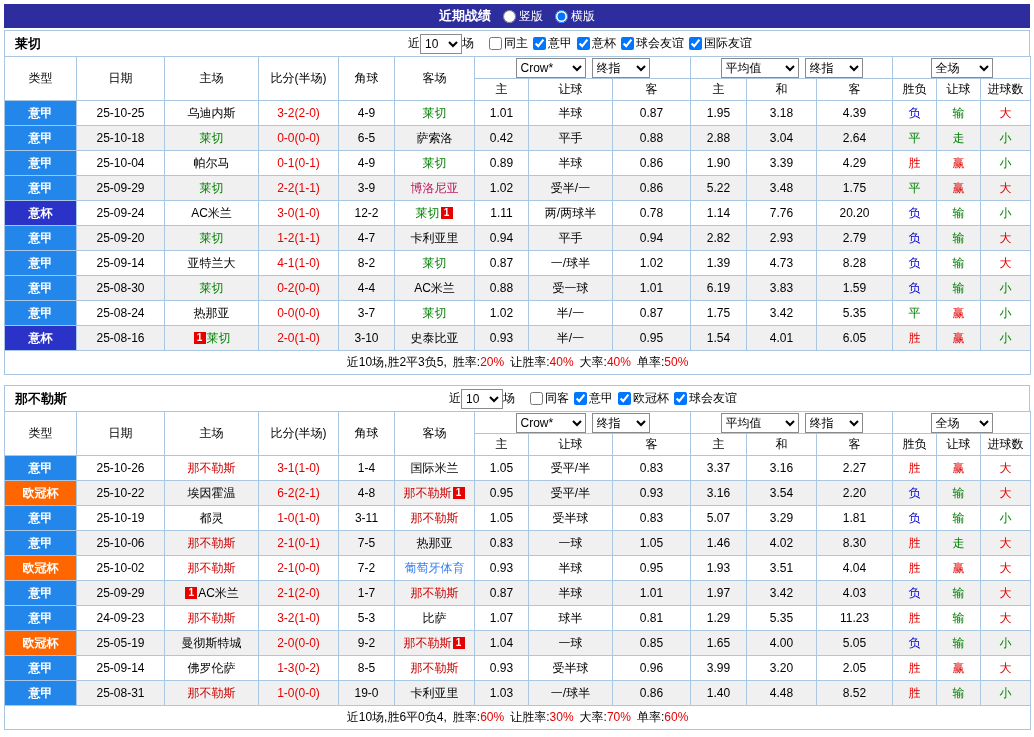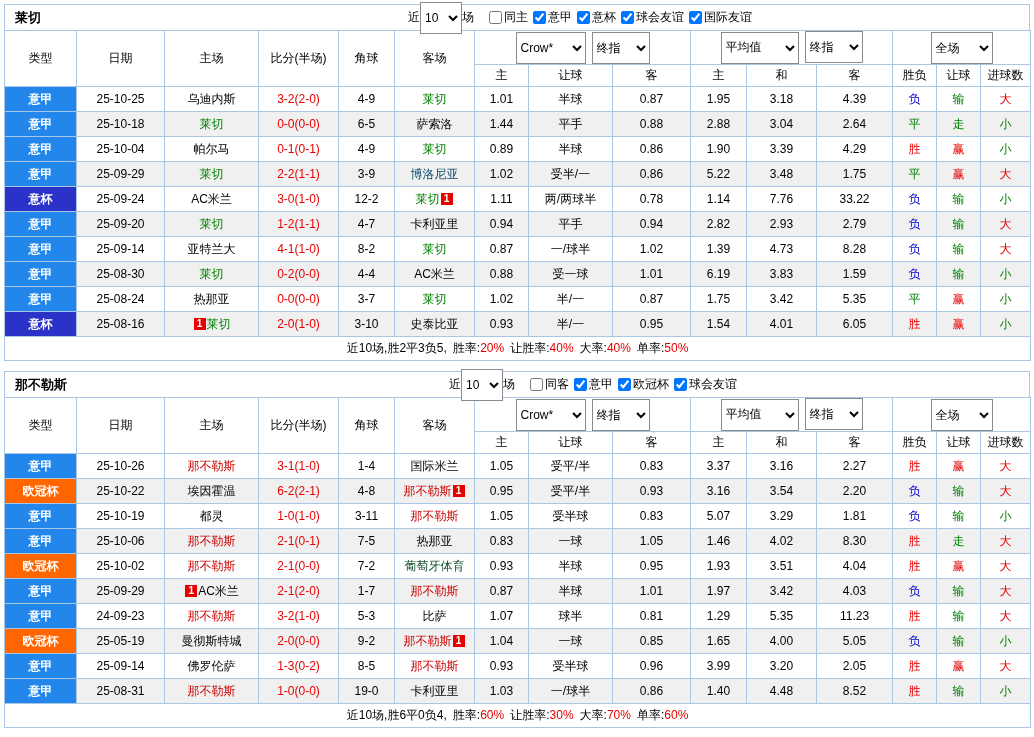--- a/index.html
+++ b/index.html
@@ -16,32 +16,43 @@
   .filters .gap{margin-left:10px;}
   .filters label{display:inline-flex;align-items:center;cursor:pointer;}
   .filters input[type=checkbox]{width:13px;height:13px;margin:0 2px 0 5px;}
   table{border-collapse:collapse;table-layout:fixed;width:1026px;}
   th,td{border:1px solid #a9c6e2;text-align:center;padding:0 1px;overflow:hidden;white-space:nowrap;box-sizing:border-box;}
   thead th{height:22px;font-weight:normal;background:#fff;}
   tbody td{height:25px;}
   tr.alt td{background:#f0f0f0;}
   td.type-cell{color:#fff;font-weight:bold;}
   td.score{color:#e60000;}
-  select{font-size:12px;height:32px;border:1px solid #8a8a8a;background:#fff;padding:0;}
-  .w42{width:42px;} .w58{width:58px;} .w70{width:70px;} .w78{width:78px;font-family:Liberation Mono, monospace;} .w62{width:62px;}
+  select{font-size:12px;height:20px;border:1px solid #8a8a8a;background:#fff;padding:0;}
+  .w42{width:42px;} .w58{width:58px;} .w70{width:70px;} .w78{width:78px;} .w62{width:62px;}
   .dd-cell select{margin:0 3px;}
   .rc{display:inline-block;width:12px;height:12px;line-height:12px;background:#e60000;color:#fff;font-size:10px;font-weight:bold;vertical-align:1px;margin:0 1px;}
   tr.summary-row td{height:24px;background:#fff;}
   .stat-val{color:#e60000;}
   .stat-label{margin-left:6px;}
 </style>
 </head>
 <body>
 
 <div class="page">
+  <div class="titlebar">
+    <span class="title">近期战绩</span>
+    <label>
+      <input type="radio" name="layout" style="">
+      <span>竖版</span>
+    </label>
+    <label>
+      <input type="radio" name="layout" checked="" style="">
+      <span>横版</span>
+    </label>
+  </div>
   <div id="sections">
       <div class="section">
         <div class="section-header">
           <span class="team-name" style="color:#000">莱切</span>
           <div class="filters">
             <span>近 </span>
             <select class="w42"><option>10</option></select>
             <span> 场</span>
             <label class="gap">
               <input type="checkbox" style="">
@@ -125,21 +136,21 @@
               <td style="color:#008000">输</td>
               <td style="color:#e60000">大</td>
             </tr>
             <tr class="alt">
               <td class="type-cell" style="background:#2386ea">意甲</td>
               <td>25-10-18</td>
               <td><span style="color:#008000">莱切</span></td>
               <td class="score">0-0(0-0)</td>
               <td>6-5</td>
               <td><span style="color:#000">萨索洛</span></td>
-              <td>1.44</td>
+              <td>0.42</td>
               <td>平手</td>
               <td>0.88</td>
               <td>2.88</td>
               <td>3.04</td>
               <td>2.64</td>
               <td style="color:#008000">平</td>
               <td style="color:#008000">走</td>
               <td style="color:#008000">小</td>
             </tr>
             <tr class="">
@@ -158,21 +169,21 @@
               <td style="color:#e60000">胜</td>
               <td style="color:#e60000">赢</td>
               <td style="color:#008000">小</td>
             </tr>
             <tr class="alt">
               <td class="type-cell" style="background:#2386ea">意甲</td>
               <td>25-09-29</td>
               <td><span style="color:#008000">莱切</span></td>
               <td class="score">2-2(1-1)</td>
               <td>3-9</td>
-              <td><span style="color:#0c4a6e">博洛尼亚</span></td>
+              <td><span style="color:#be185d">博洛尼亚</span></td>
               <td>1.02</td>
               <td>受半/一</td>
               <td>0.86</td>
               <td>5.22</td>
               <td>3.48</td>
               <td>1.75</td>
               <td style="color:#008000">平</td>
               <td style="color:#e60000">赢</td>
               <td style="color:#e60000">大</td>
             </tr>
@@ -181,21 +192,21 @@
               <td>25-09-24</td>
               <td><span style="color:#000">AC米兰</span></td>
               <td class="score">3-0(1-0)</td>
               <td>12-2</td>
               <td><span style="color:#008000">莱切</span><span class="rc">1</span></td>
               <td>1.11</td>
               <td>两/两球半</td>
               <td>0.78</td>
               <td>1.14</td>
               <td>7.76</td>
-              <td>33.22</td>
+              <td>20.20</td>
               <td style="color:#0000cc">负</td>
               <td style="color:#008000">输</td>
               <td style="color:#008000">小</td>
             </tr>
             <tr class="alt">
               <td class="type-cell" style="background:#2386ea">意甲</td>
               <td>25-09-20</td>
               <td><span style="color:#008000">莱切</span></td>
               <td class="score">1-2(1-1)</td>
               <td>4-7</td>
@@ -419,21 +430,21 @@
               <td style="color:#e60000">胜</td>
               <td style="color:#008000">走</td>
               <td style="color:#e60000">大</td>
             </tr>
             <tr class="">
               <td class="type-cell" style="background:#ff6600">欧冠杯</td>
               <td>25-10-02</td>
               <td><span style="color:#cc0000">那不勒斯</span></td>
               <td class="score">2-1(0-0)</td>
               <td>7-2</td>
-              <td><span style="color:#14532d">葡萄牙体育</span></td>
+              <td><span style="color:#3b82f6">葡萄牙体育</span></td>
               <td>0.93</td>
               <td>半球</td>
               <td>0.95</td>
               <td>1.93</td>
               <td>3.51</td>
               <td>4.04</td>
               <td style="color:#e60000">胜</td>
               <td style="color:#e60000">赢</td>
               <td style="color:#e60000">大</td>
             </tr>

